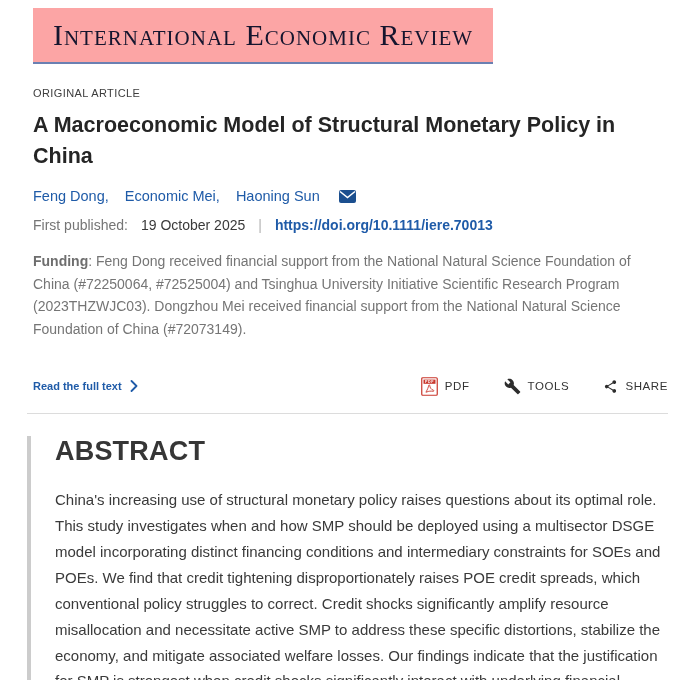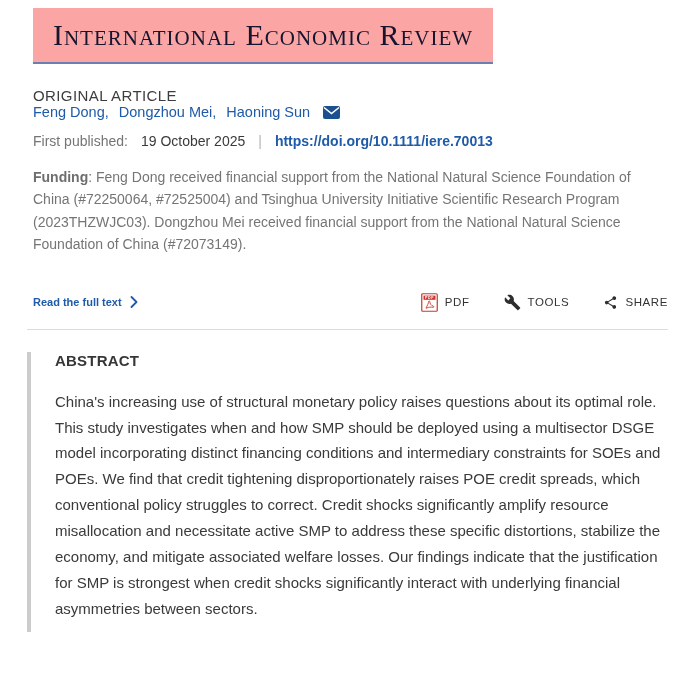--- a/index.html
+++ b/index.html
@@ -25,36 +25,37 @@
     font-variant: small-caps;
     font-size: 30px;
     letter-spacing: 1px;
     color: #15152e;
     white-space: nowrap;
   }
 
   
   .category {
     margin-top: 23px;
-    font-size: 15px;
+    font-size: 11px;
     letter-spacing: 0.4px;
     color: #3d3d3d;
   }
   .title {
     margin-top: 11px;
     font-size: 21.5px;
     font-weight: bold;
     line-height: 1.45;
     color: #252525;
     max-width: 620px;
   }
   .authors {
+    margin-top: 16px;
     font-size: 14.5px;
     color: #1f5ba8;
-    display: flex; align-items: center; gap: 10px;
+    display: flex; align-items: center; gap: 16px;
   }
   .author-link { cursor: pointer; }
   .email-icon { display: inline-flex; margin-left: 3px; cursor: pointer; }
 
   .pub-row {
     margin-top: 13px;
     font-size: 14px;
     color: #757575;
     display: flex; align-items: center; gap: 13px;
   }
@@ -97,21 +98,21 @@
   }
 
   
   .abstract {
     margin-top: 22px;
     margin-left: -6px;
     border-left: 4px solid #cccccc;
     padding-left: 24px;
   }
   .abstract-heading {
-    font-size: 15px;
+    font-size: 27px;
     font-weight: bold;
     color: #363636;
     letter-spacing: 0.2px;
   }
   .abstract-body {
     margin-top: 20px;
     font-size: 15px;
     line-height: 1.73;
     color: #3a3a3a;
     max-width: 616px;
@@ -123,24 +124,25 @@
 <body>
 
 <div class="content">
 
   <div class="banner">
     <div class="banner-title">International Economic Review</div>
   </div>
 
   <div class="category">ORIGINAL ARTICLE</div>
 
+  <h1 class="title">A Macroeconomic Model of Structural Monetary Policy in China</h1>
 
   <div class="authors">
     <span class="author-link">Feng Dong,</span>
-    <span class="author-link">Dongzhou Mei,</span>
+    <span class="author-link">Economic Mei,</span>
     <span class="author-link">Haoning Sun</span>
     <span class="email-icon">
       <svg width="17" height="13" viewBox="0 0 17 13">
         <rect x="0" y="0" width="17" height="13" rx="2" fill="#1b4f8f"></rect>
         <path d="M1 1.5 L8.5 7.5 L16 1.5" fill="none" stroke="#ffffff" stroke-width="1.6"></path>
       </svg>
     </span>
   </div>
 
   <div class="pub-row">

